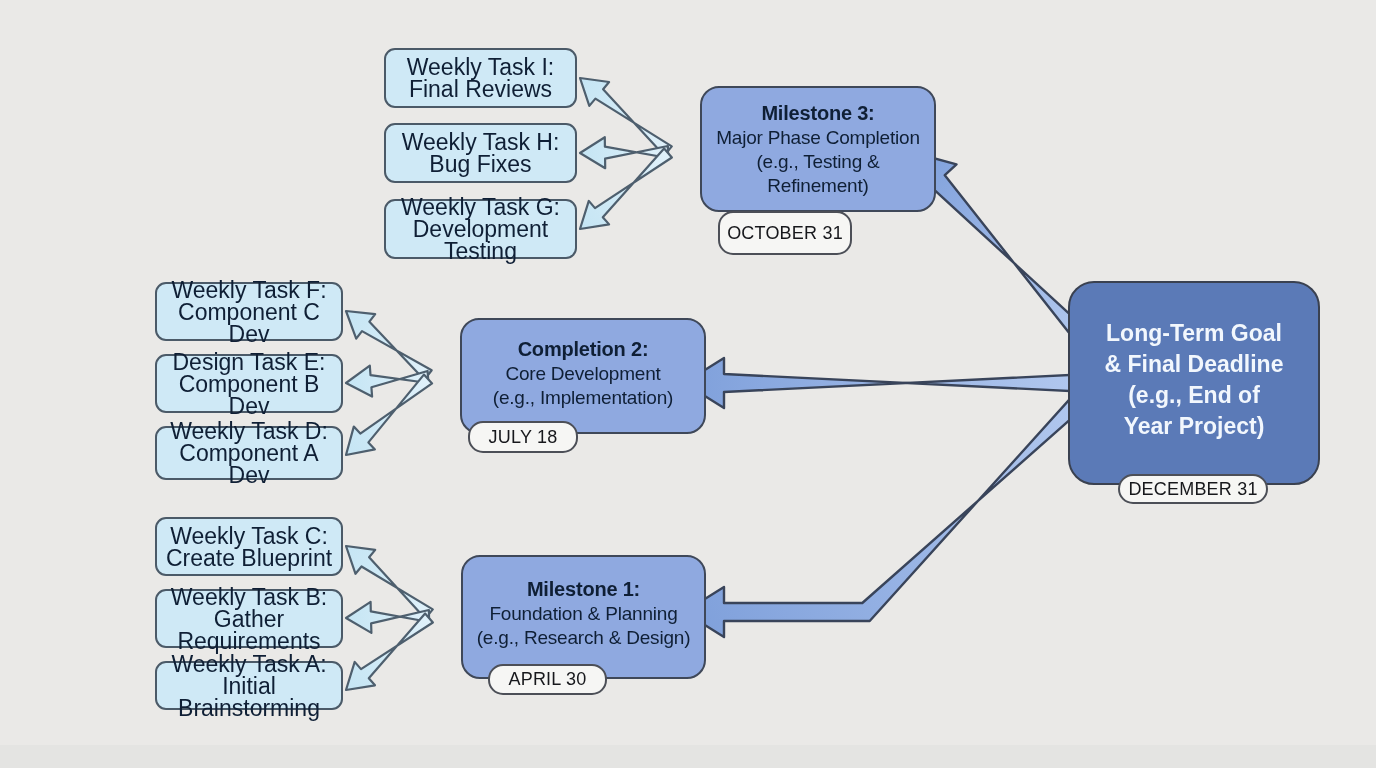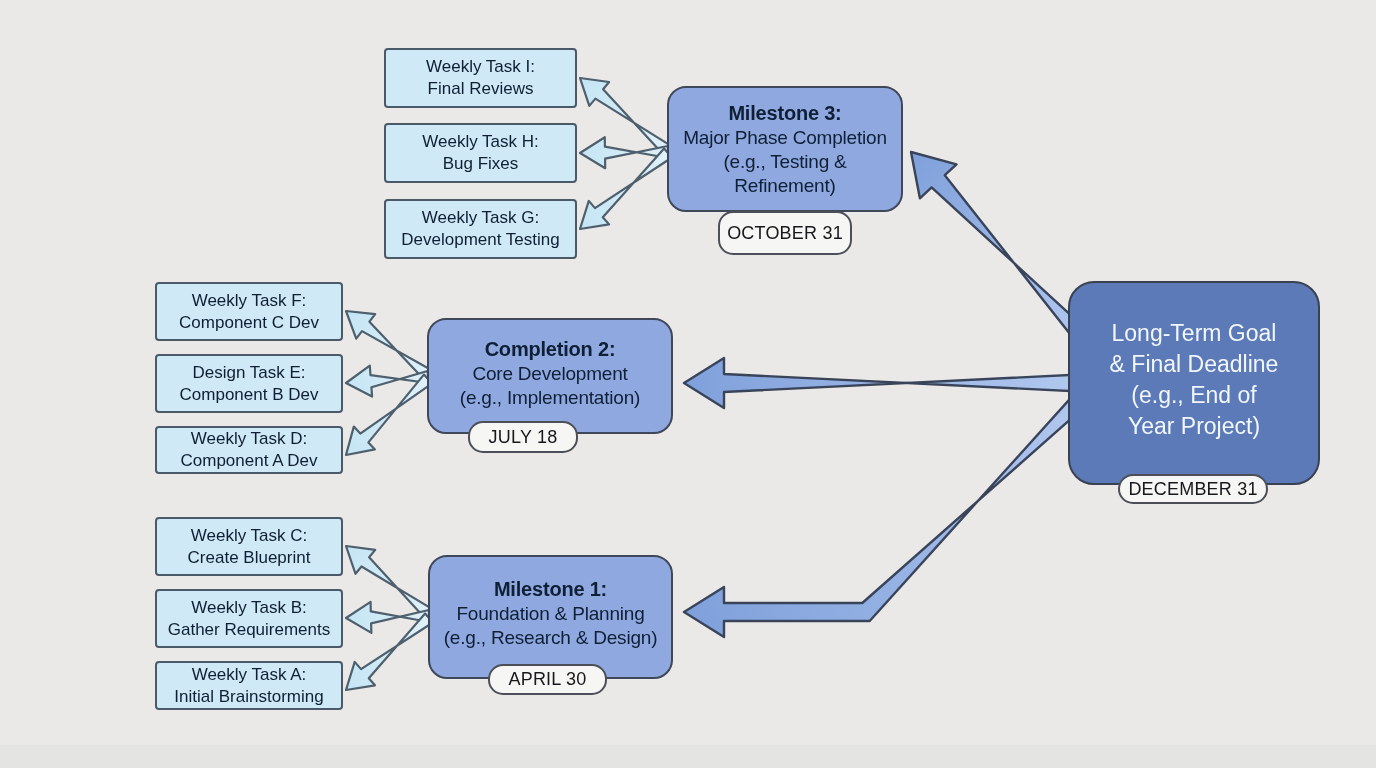--- a/index.html
+++ b/index.html
@@ -10,39 +10,40 @@
   }
   svg.arrow-layer{position:absolute;left:0;top:0;display:block;}
   .box{
     position:absolute;box-sizing:border-box;
     display:flex;flex-direction:column;align-items:center;justify-content:center;
     text-align:center;
   }
   .task{
     background:var(--task-fill,#CFE9F6);
     border:2px solid var(--task-border,#4B5A68);
-    border-radius:4px;
+    border-radius:11px;
     color:var(--text-dark,#0F1F35);
-    font-size:17px;line-height:22px;font-weight:400;
+    font-size:23px;line-height:22px;font-weight:400;
   }
   .milestone{
     background:var(--milestone-fill,#8FA9E0);
     border:2px solid var(--milestone-border,#3F4859);
     border-radius:19px;
     color:var(--text-dark,#0F1F35);
     font-size:19px;line-height:24px;letter-spacing:-0.2px;
     padding:0 2px;
+    margin-left:33px;
   }
   .ms-title{font-weight:700;font-size:20px;line-height:26px;}
   .goal{
     background:var(--goal-fill,#5B7AB7);
     border:2px solid var(--goal-border,#3A4150);
     border-radius:26px;
     color:var(--text-light,#F2F7FD);
-    font-weight:400;font-size:23px;line-height:31px;
+    font-weight:700;font-size:23px;line-height:31px;
   }
   .badge{
     position:absolute;box-sizing:border-box;
     display:flex;align-items:center;justify-content:center;
     background:var(--badge-fill,#F6F6F4);
     border:2px solid var(--badge-border,#4C4F57);
     border-radius:15px;
     color:var(--badge-text,#17181C);
     font-size:18px;letter-spacing:0.2px;white-space:nowrap;
   }
@@ -127,21 +128,21 @@
   </div>
   <div class="box task" style="left:155px;top:589px;width:188px;height:59px">
     <span>Weekly Task B:</span>
     <span>Gather Requirements</span>
   </div>
   <div class="box task" style="left:155px;top:517px;width:188px;height:59px">
     <span>Weekly Task C:</span>
     <span>Create Blueprint</span>
   </div>
 
-  <div class="box task" style="left:155px;top:426px;width:188px;height:48px">
+  <div class="box task" style="left:155px;top:426px;width:188px;height:54px">
     <span>Weekly Task D:</span>
     <span>Component A Dev</span>
   </div>
   <div class="box task" style="left:155px;top:354px;width:188px;height:59px">
     <span>Design Task E:</span>
     <span>Component B Dev</span>
   </div>
   <div class="box task" style="left:155px;top:282px;width:188px;height:59px">
     <span>Weekly Task F:</span>
     <span>Component C Dev</span>

